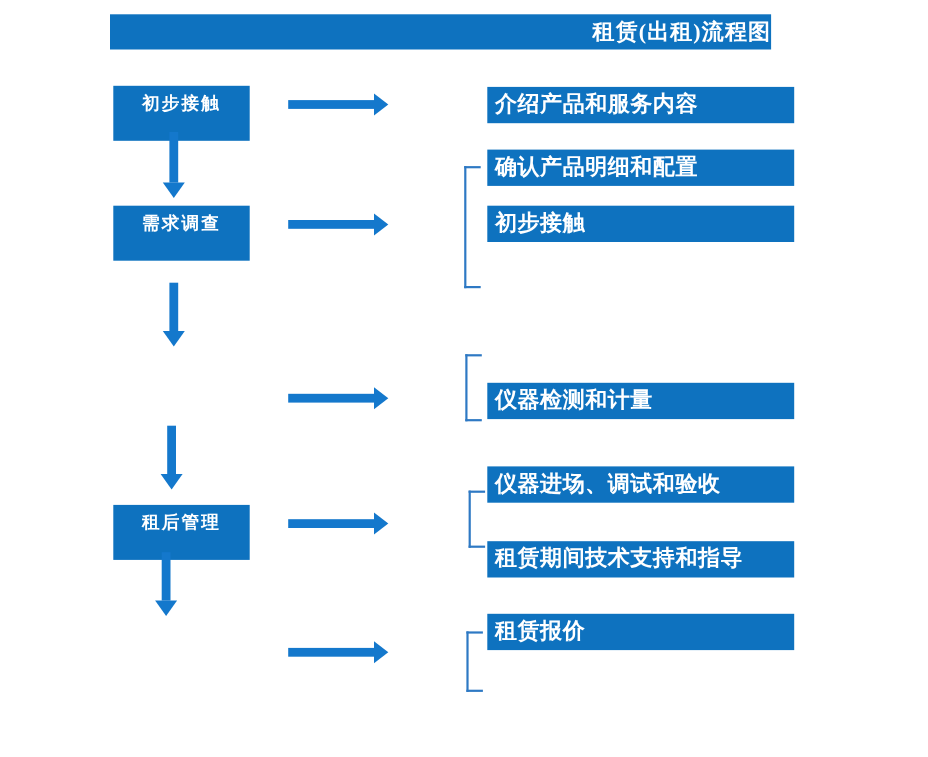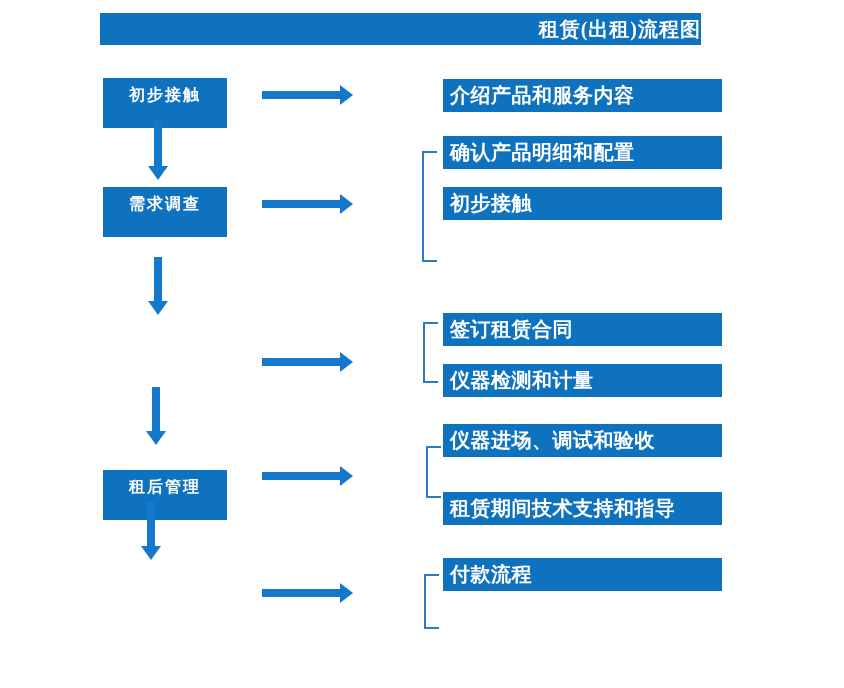--- a/index.html
+++ b/index.html
@@ -95,40 +95,39 @@
 </style>
 </head>
 <body>
 
 <div class="canvas">
 
   <div class="title-banner">租赁(出租)流程图</div>
 
   <div class="stage" style="top:78px">初步接触</div>
   <div class="stage" style="top:187px">需求调查</div>
-  <div class="stage" style="top:470px">租后管理</div>
+  <div class="stage" style="top:459px">租后管理</div>
 
   <div class="varrow" style="left:154px; top:120px; height:46px"></div>
   <div class="varrow" style="left:154px; top:257px; height:44px"></div>
   <div class="varrow" style="left:152px; top:387px; height:44px"></div>
   <div class="varrow" style="left:147px; top:502px; height:44px"></div>
 
   <div class="harrow" style="top:91px"></div>
   <div class="harrow" style="top:200px"></div>
   <div class="harrow" style="top:358px"></div>
   <div class="harrow" style="top:472px"></div>
   <div class="harrow" style="top:589px"></div>
 
   <div class="bracket" style="left:422px; top:151px; height:111px"></div>
   <div class="bracket" style="left:423px; top:322px; height:61px"></div>
   <div class="bracket" style="left:426px; top:446px; height:52px"></div>
   <div class="bracket" style="left:424px; top:574px; height:55px"></div>
 
   <div class="step" style="top:79px">介绍产品和服务内容</div>
   <div class="step" style="top:136px">确认产品明细和配置</div>
   <div class="step" style="top:187px">初步接触</div>
-  <div class="step" style="top:313px">签订租赁合同</div>
-  <div class="step" style="top:364px">仪器检测和计量</div>
+  <div class="step" style="top:348px">仪器检测和计量</div>
   <div class="step" style="top:492px">租赁期间技术支持和指导</div>
   <div class="step" style="top:424px">仪器进场、调试和验收</div>
-  <div class="step" style="top:558px">付款流程</div>
+  <div class="step" style="top:558px">租赁报价</div>
 
 </div>
 
 </body></html>

